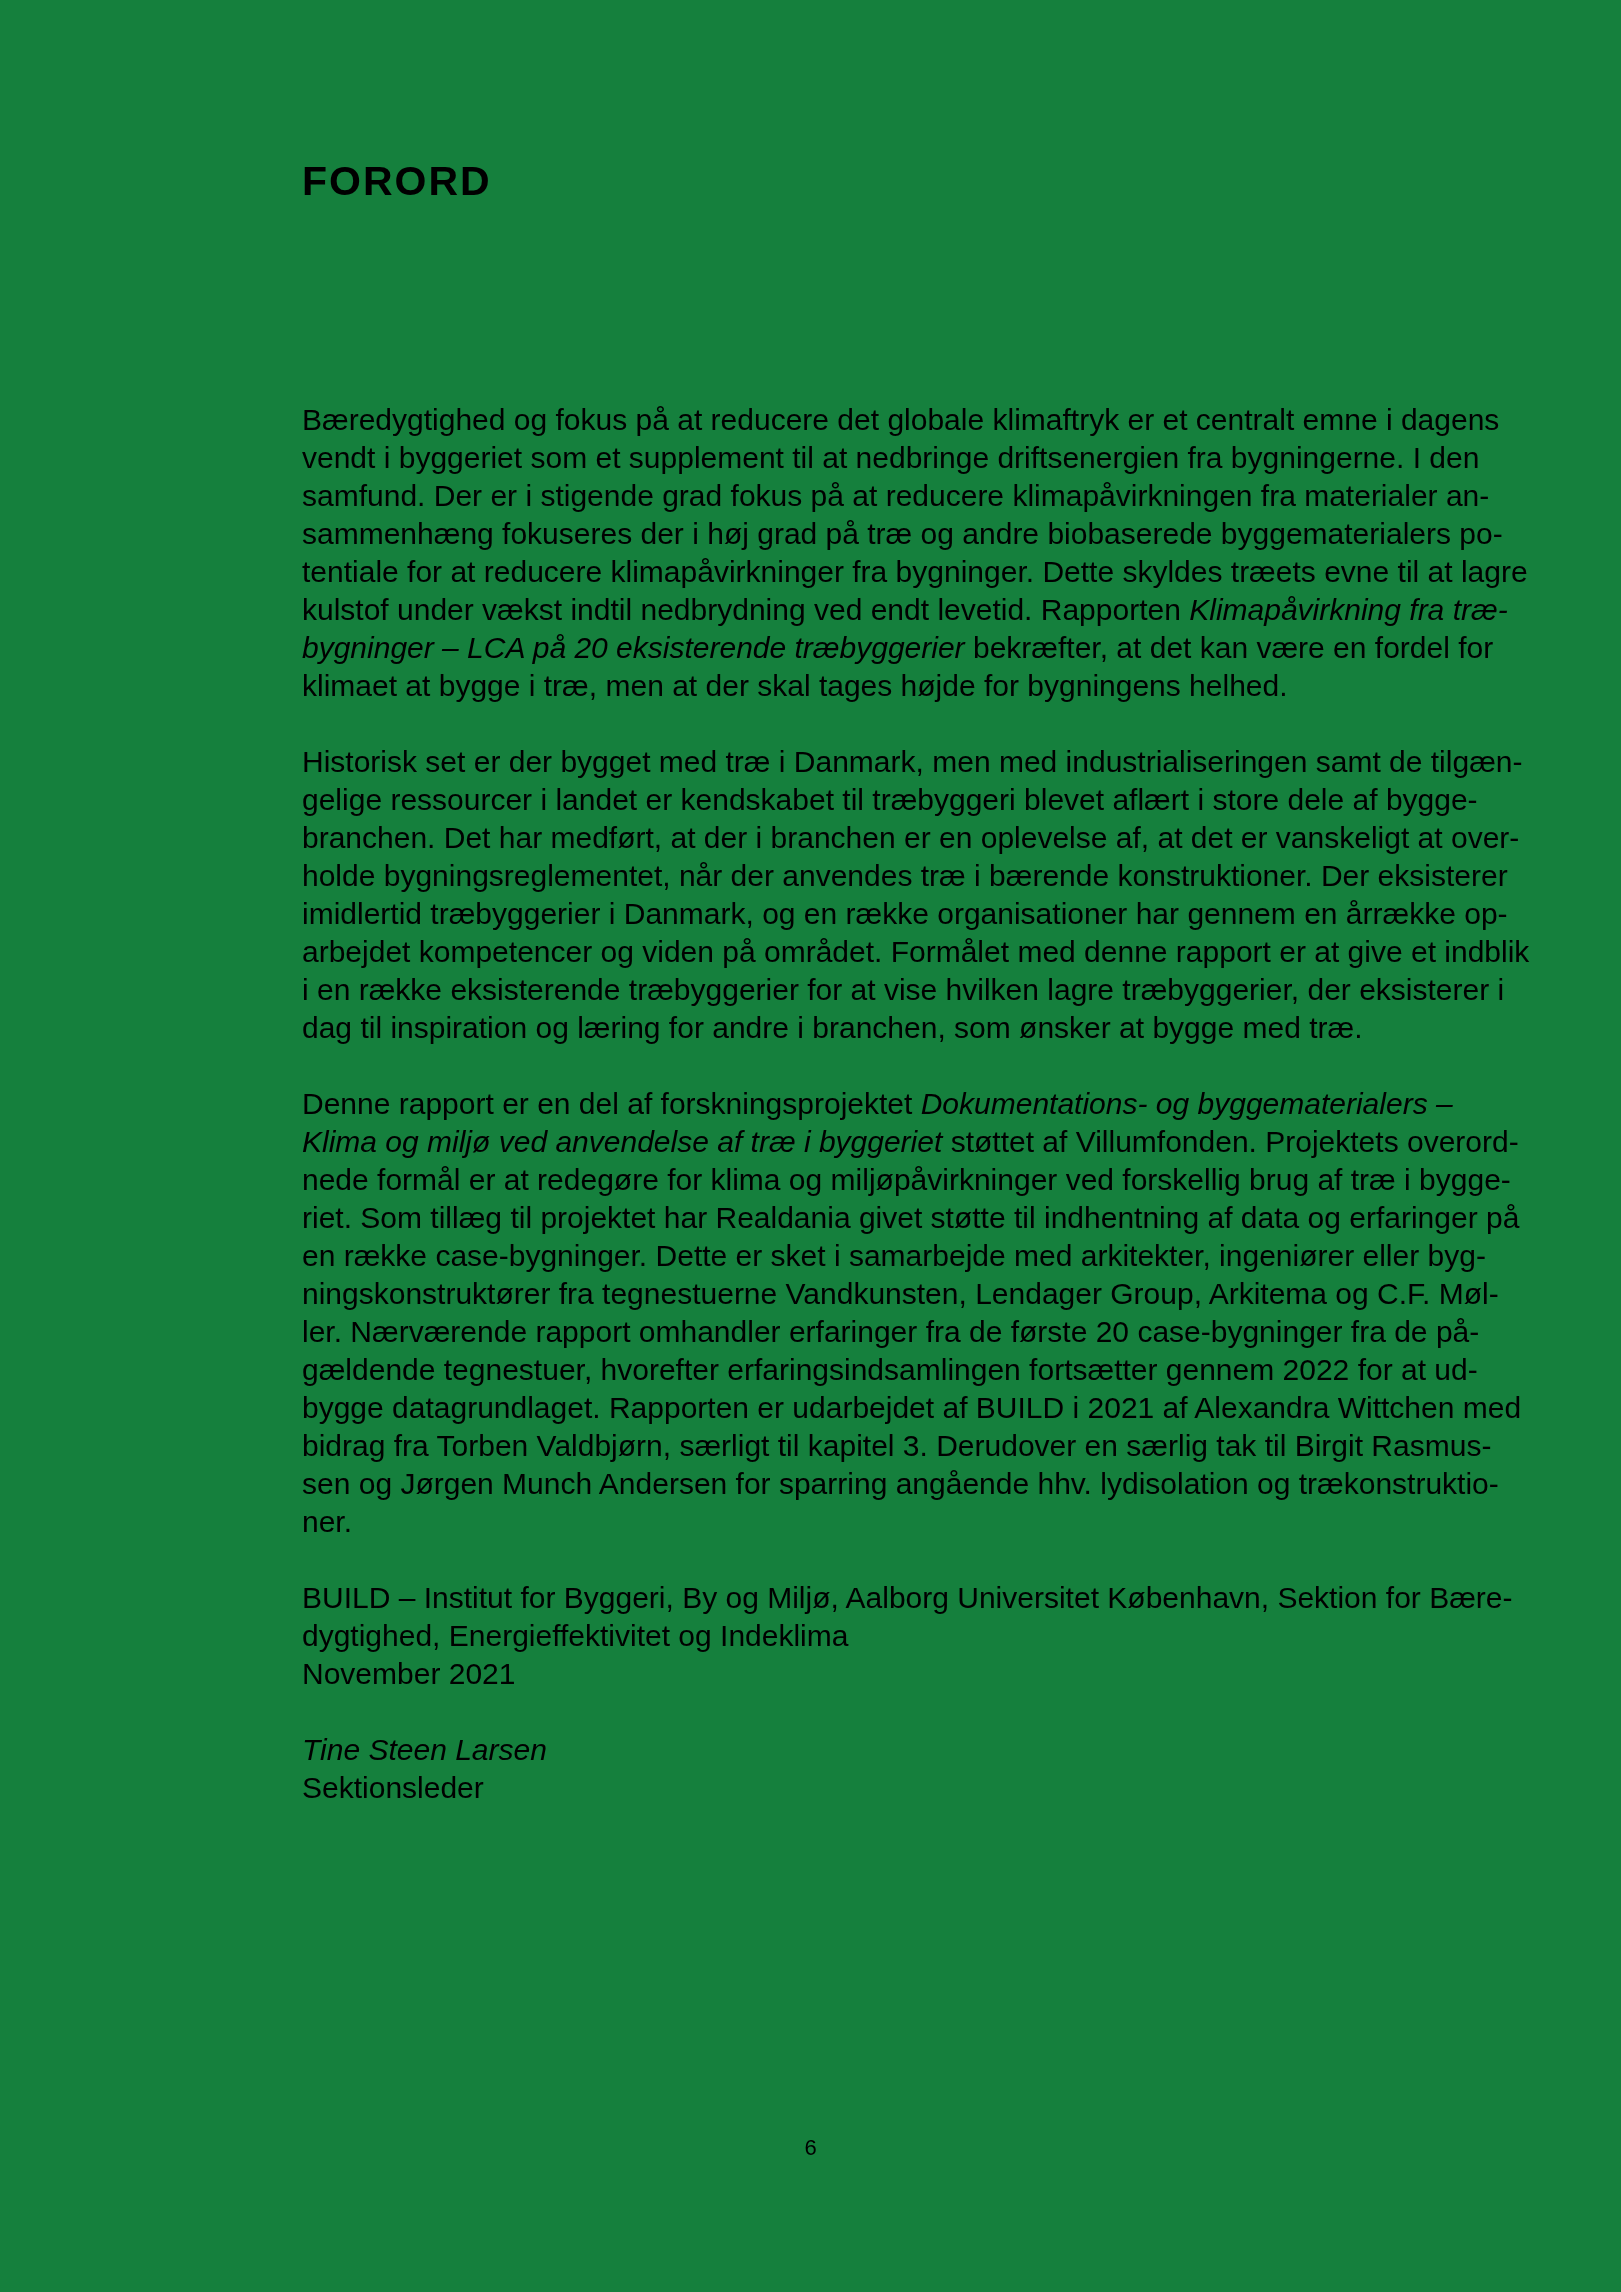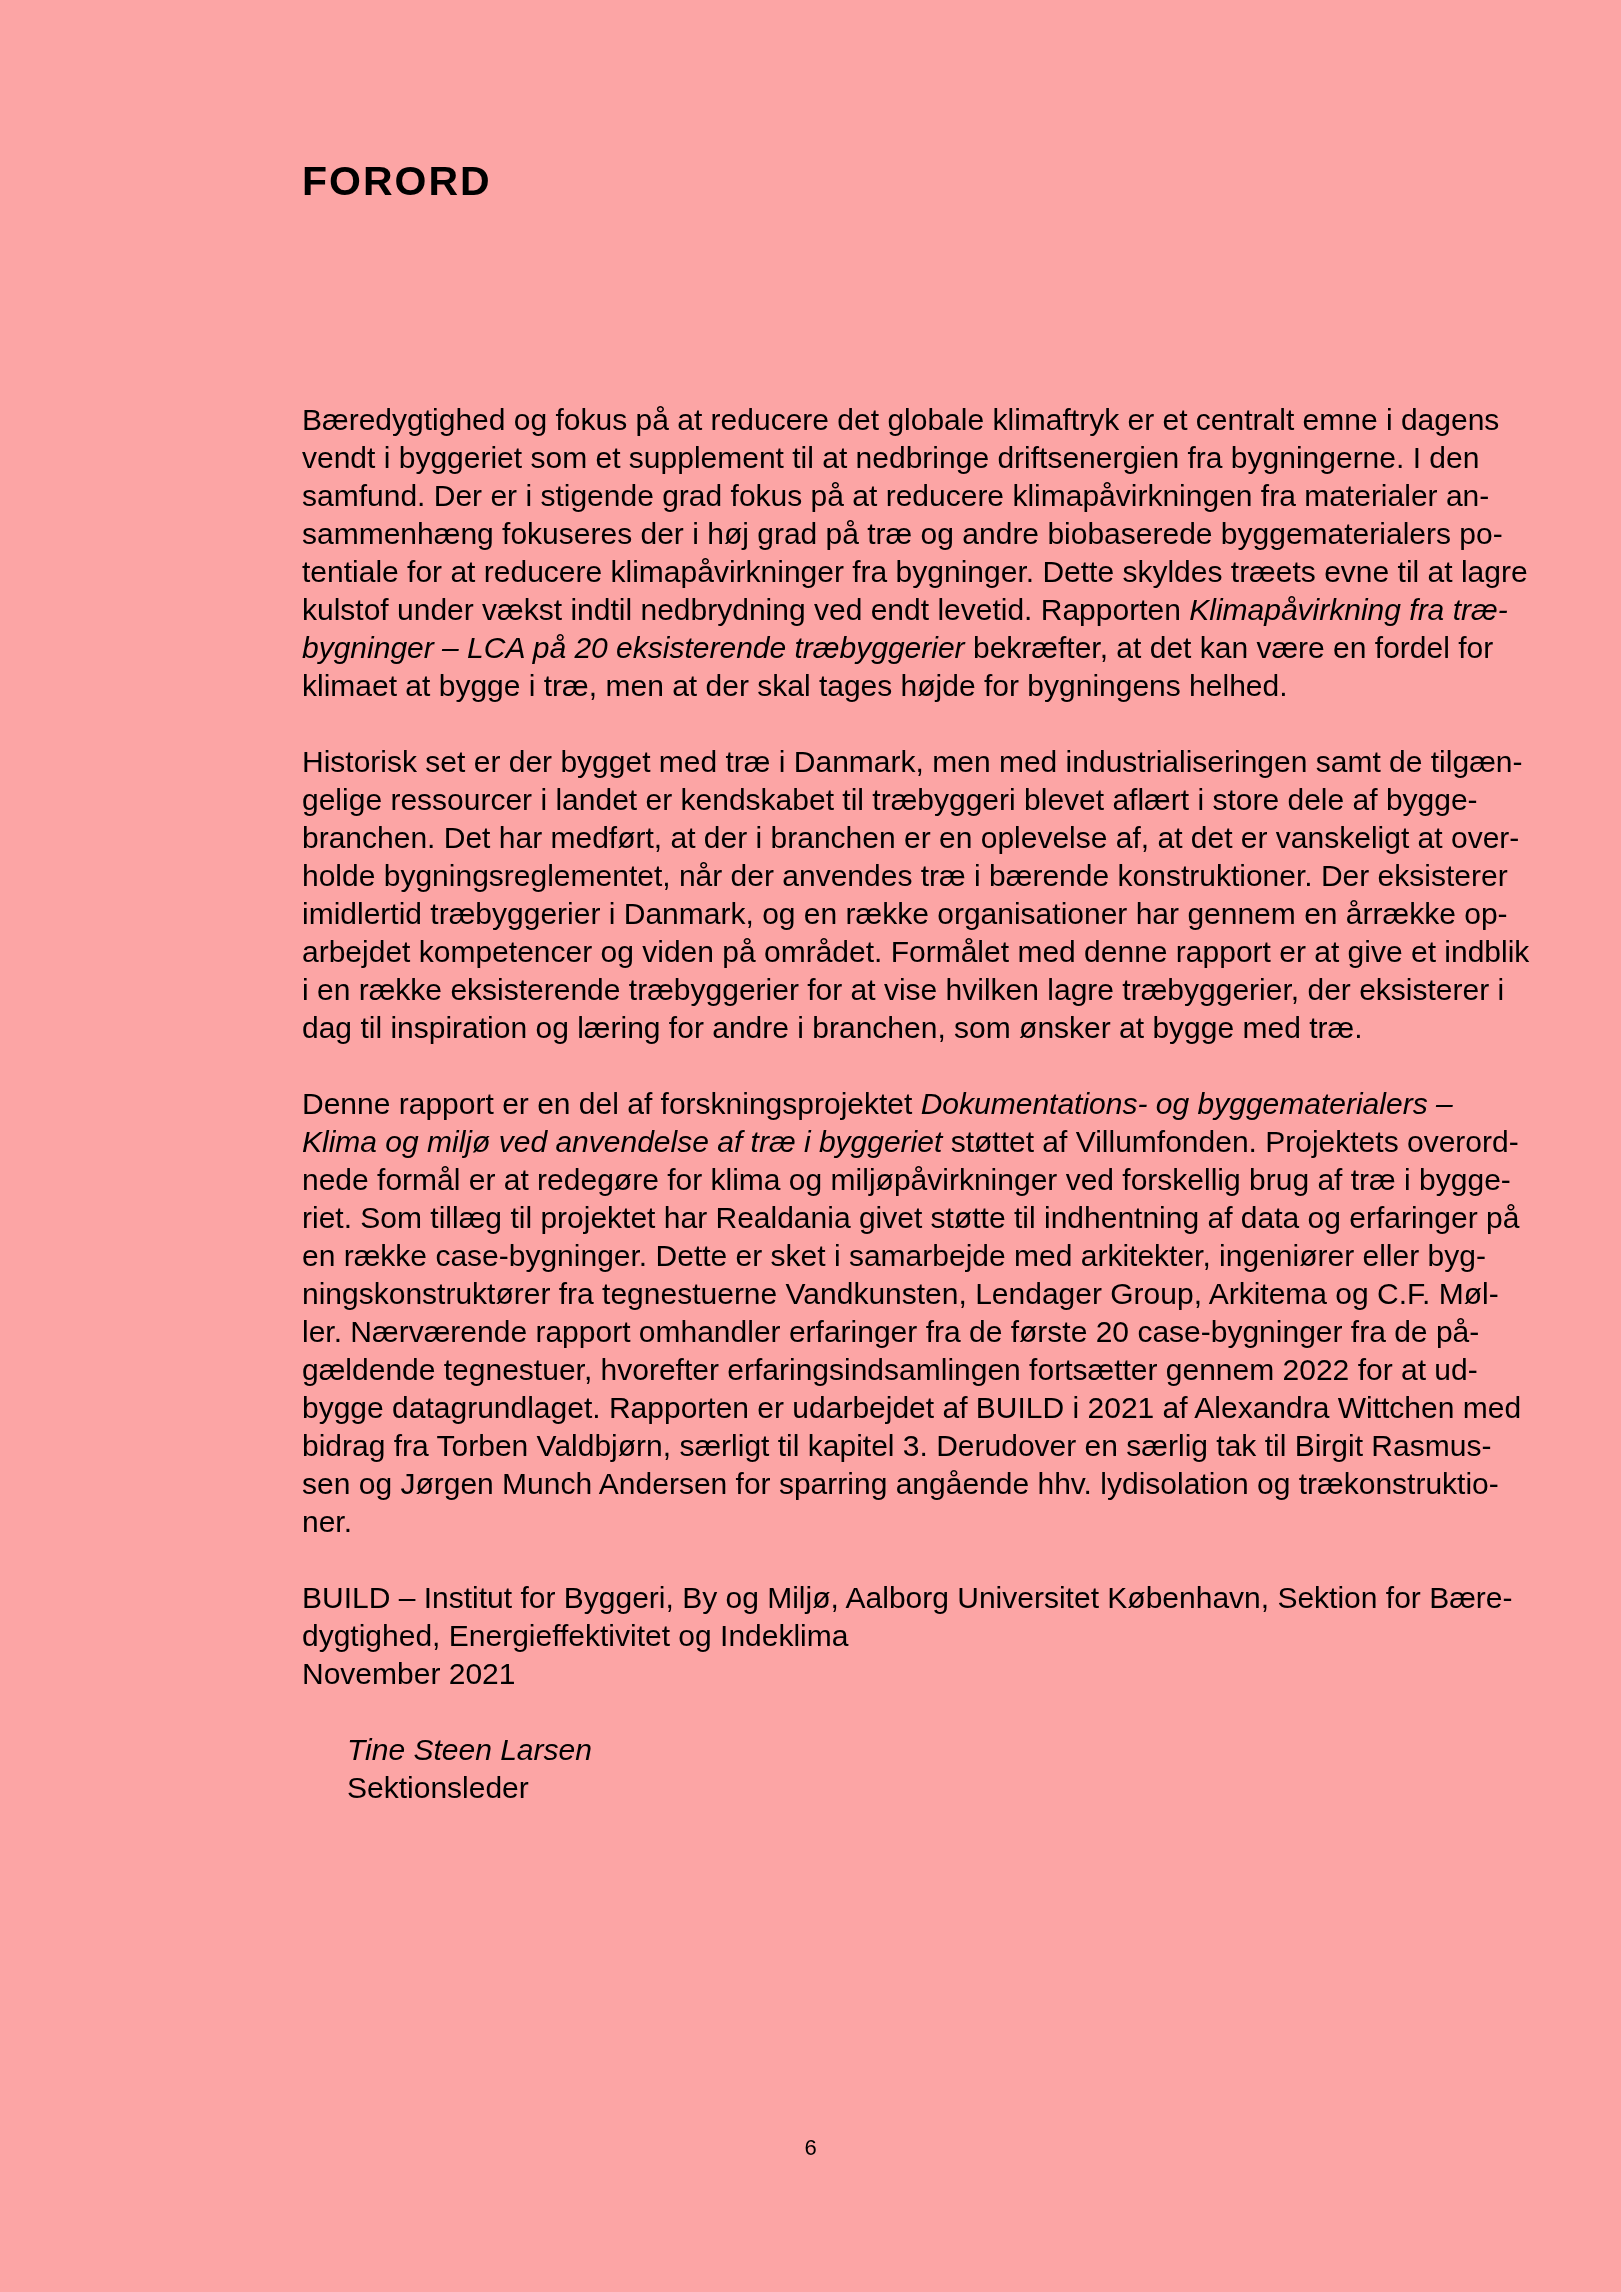--- a/index.html
+++ b/index.html
@@ -4,21 +4,21 @@
 <style>
   html, body {
     margin: 0;
     padding: 0;
     background: #ffffff;
   }
   .page {
     position: relative;
     width: 1621px;
     height: 2293px;
-    background: #fca5a5;
+    background: #15803d;
     font-family: "Liberation Sans", "DejaVu Sans", sans-serif;
     color: #000000;
     overflow: hidden;
   }
   .title {
     position: absolute;
     left: 302px;
     top: 157px;
     margin: 0;
     font-size: 41px;
@@ -35,21 +35,20 @@
     font-size: 30px;
     line-height: 38px;
     font-weight: normal;
   }
   .para {
     margin: 0 0 38px 0;
     padding: 0;
   }
   .para:last-child {
     margin-bottom: 0;
-    margin-left: 45px;
   }
   .line {
     white-space: pre;
     height: 38px;
   }
   .it {
     font-style: italic;
   }
   .footer {
     position: absolute;

